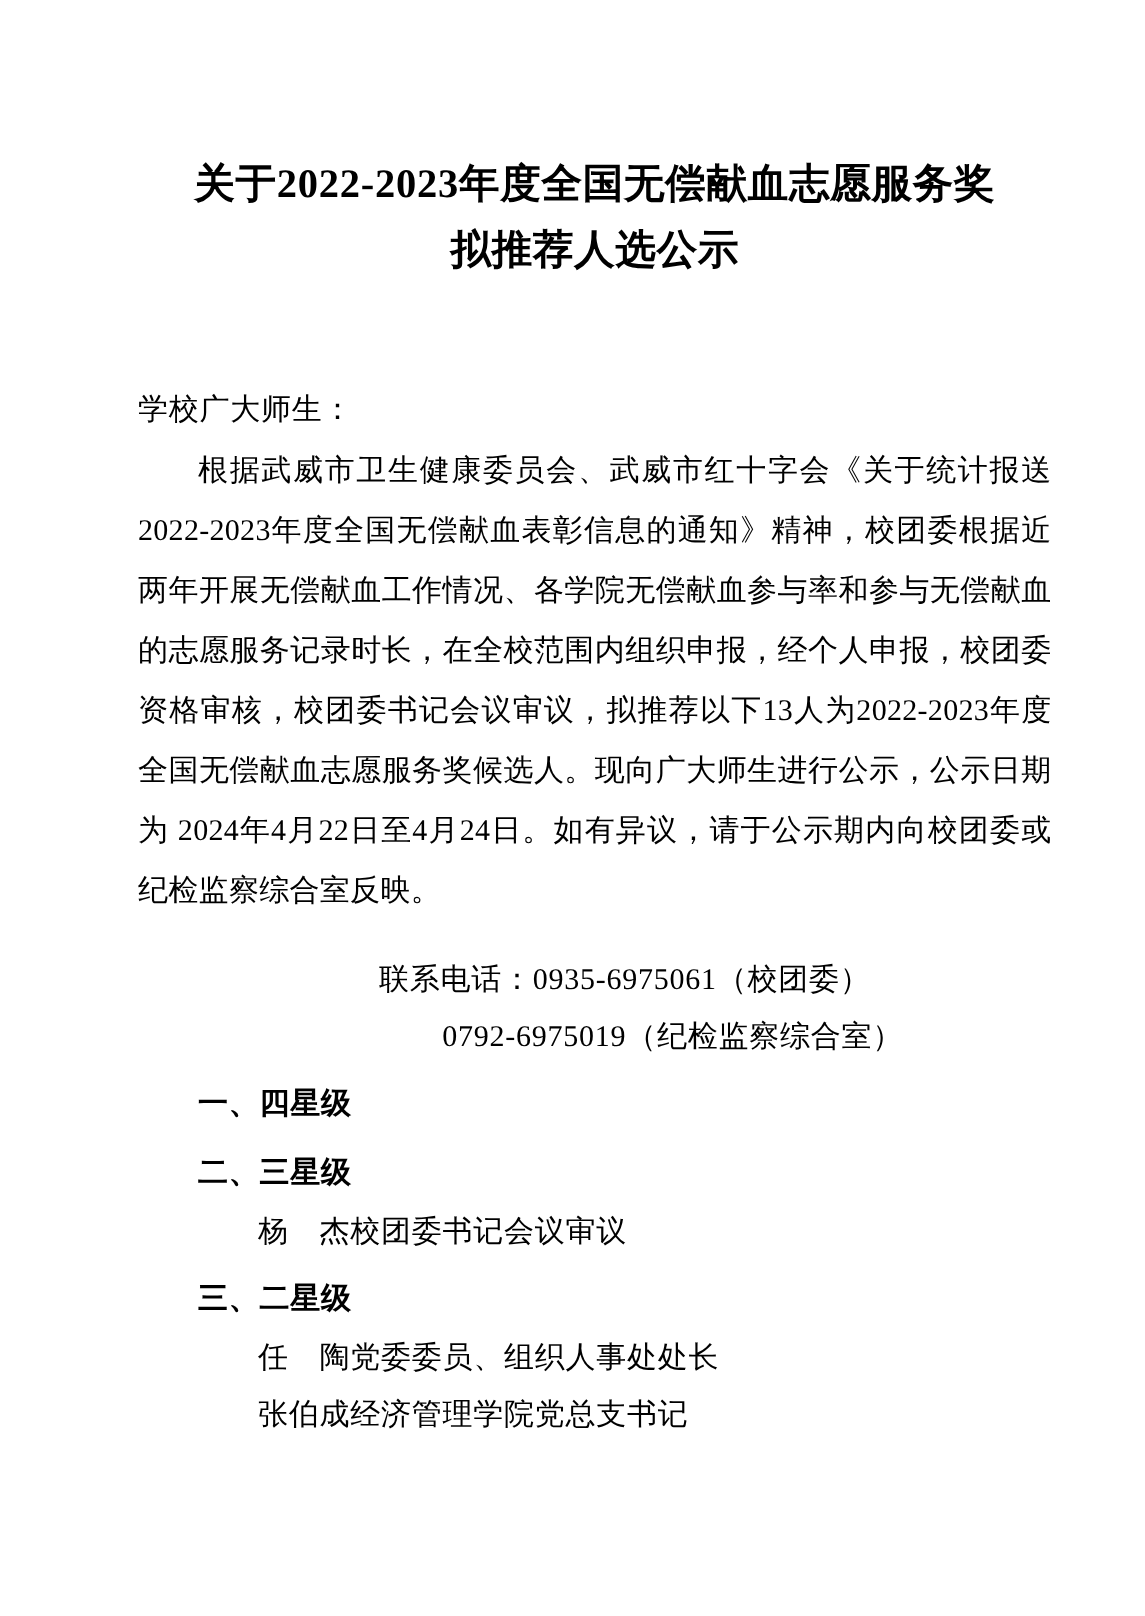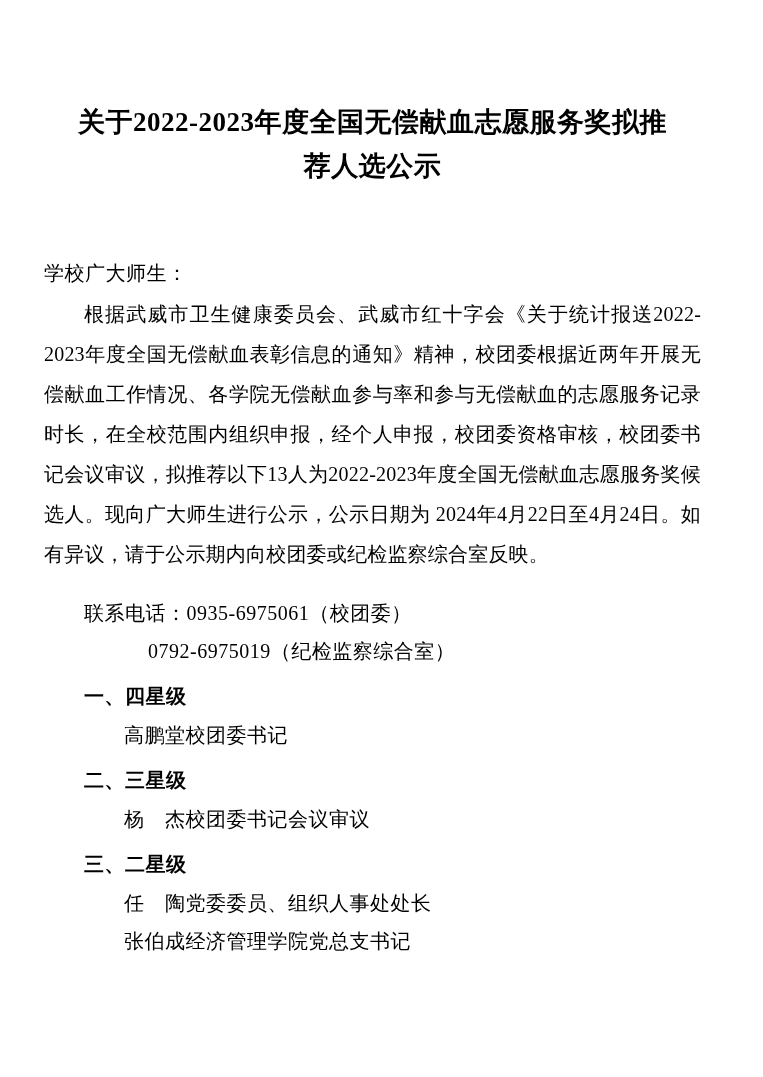--- a/index.html
+++ b/index.html
@@ -12,21 +12,21 @@
     height: 1077px;
     font-family: "Liberation Serif", "DejaVu Serif", serif;
     color: #000000;
     position: relative;
     overflow: hidden;
   }
   .page {
     width: 763px;
     height: 1077px;
     box-sizing: border-box;
-    padding: 96px 62px 40px 44px;
+    padding: 96px 62px 40px 92px;
     background: #ffffff;
   }
   .doc-title {
     font-family: "Liberation Serif", "DejaVu Serif", serif;
     font-weight: bold;
     font-size: 27px;
     line-height: 44px;
     text-align: center;
     letter-spacing: 0.5px;
     margin: 0 28px 0 28px;
@@ -45,20 +45,21 @@
     text-justify: inter-ideograph;
     text-indent: 2em;
     margin-top: 4px;
     letter-spacing: 0.2px;
   }
   .contact-line {
     font-size: 20px;
     line-height: 38px;
     text-indent: 2em;
     letter-spacing: 0.5px;
+    text-align: center;
   }
   .contact-line.indent-more {
     text-indent: 5.2em;
   }
   .section-head {
     font-size: 20px;
     font-weight: bold;
     line-height: 40px;
     text-indent: 2em;
     letter-spacing: 0.5px;
@@ -86,23 +87,20 @@
   <h1 class="doc-title">关于2022-2023年度全国无偿献血志愿服务奖拟推荐人选公示</h1>
 
   <div class="salutation">学校广大师生：</div>
 
   <p class="body-para">根据武威市卫生健康委员会、武威市红十字会《关于统计报送2022-2023年度全国无偿献血表彰信息的通知》精神，校团委根据近两年开展无偿献血工作情况、各学院无偿献血参与率和参与无偿献血的志愿服务记录时长，在全校范围内组织申报，经个人申报，校团委资格审核，校团委书记会议审议，拟推荐以下13人为2022-2023年度全国无偿献血志愿服务奖候选人。现向广大师生进行公示，公示日期为 2024年4月22日至4月24日。如有异议，请于公示期内向校团委或纪检监察综合室反映。</p>
 
   <div class="contact-line">联系电话：0935-6975061（校团委）</div>
   <div class="contact-line indent-more">0792-6975019（纪检监察综合室）</div>
 
   <div class="section-head">一、四星级</div>
-  <div class="person-line">
-    <span class="person-name">高鹏堂</span><span class="person-title">校团委书记</span>
-  </div>
 
   <div class="section-head">二、三星级</div>
   <div class="person-line">
     <span class="person-name">杨　杰</span><span class="person-title">校团委书记会议审议</span>
   </div>
 
   <div class="section-head">三、二星级</div>
   <div class="person-line">
     <span class="person-name">任　陶</span><span class="person-title">党委委员、组织人事处处长</span>
   </div>

